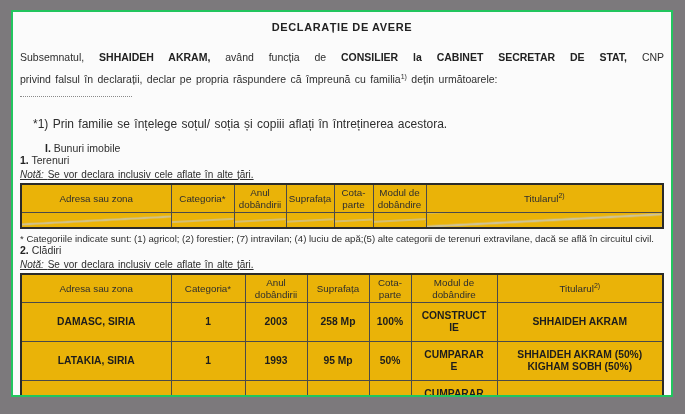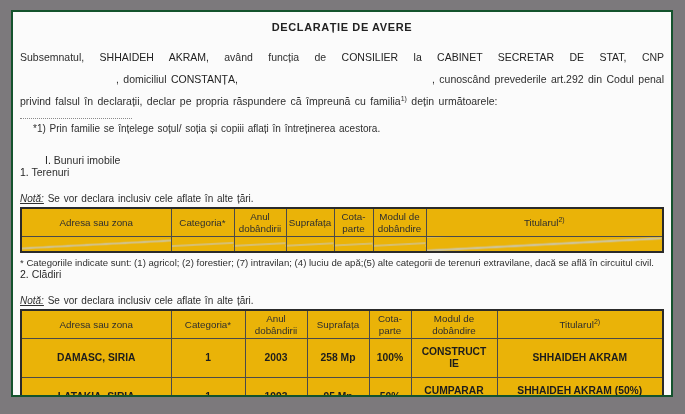--- a/index.html
+++ b/index.html
@@ -6,43 +6,43 @@
   html,body {
     width:685px; height:414px; overflow:hidden;
     background:#7c797c;
     font-family:"Liberation Sans", sans-serif;
     color:#333333;
   }
   .page {
     position:absolute; left:11px; top:10px;
     width:662px; height:387px;
     background:#fbfbfb;
-    border:2px solid #14532d;
+    border:2px solid #22c55e;
     padding:4px 7px 0 7px;
     overflow:hidden;
   }
   .doc-title {
     text-align:center; font-weight:bold; font-size:11px;
     letter-spacing:.6px; color:#222; margin-top:5px;
   }
   .intro-line { font-size:10.5px; line-height:22px; word-spacing:1.5px; color:#2e2e2e; }
   .l1 { margin-top:13px; text-align:justify; text-align-last:justify; }
   .l2 { display:flex; padding-left:96px; }
   .l2 .push-right { margin-left:auto; }
-  .b { font-weight:normal; color:#222; }
+  .b { font-weight:bold; color:#222; }
   sup.fnref { font-size:7px; vertical-align:super; line-height:0; }
   .dotted-line {
     margin-top:6px; width:112px; height:0;
     border-top:1.5px dotted #8a8a8a;
   }
-  .family-note { font-size:10px; padding-left:13px; margin-top:4px; color:#2e2e2e; word-spacing:1px; }
+  .family-note { font-size:12px; padding-left:13px; margin-top:20px; color:#2e2e2e; word-spacing:1px; }
   .sec { font-size:10.5px; color:#2e2e2e; }
-  .sec-1 { margin-top:20px;padding-left:25px; }
+  .sec-1 { margin-top:11px;padding-left:25px; }
   .sec-sub { margin-top:0; }
-  .nota { font-size:10px; margin-top:15px; color:#2e2e2e; word-spacing:1px; }
+  .nota { font-size:10px; margin-top:3px; color:#2e2e2e; word-spacing:1px;text-decoration:underline; }
   .nota .nl { font-style:italic; text-decoration:underline; }
   table {
     width:100%; border-collapse:collapse; table-layout:fixed;
     margin-top:3px; background:#eab308;
     border:2px solid #2a2a2a;
   }
   th, td {
     border:1px solid #4a4a4a;
     text-align:center; vertical-align:middle;
     white-space:pre-line;
@@ -66,27 +66,20 @@
   <div class="doc-title">DECLARAȚIE DE AVERE</div>
 
   <div class="intro-line l1">
     <span>Subsemnatul,</span>
     <span class="b">SHHAIDEH AKRAM,</span>
     <span>având funcția de</span>
     <span class="b">CONSILIER la CABINET SECRETAR DE STAT,</span>
     <span>CNP</span>
   </div>
 
-  <div class="intro-line l2">
-    <span>
-      <span>, domiciliul</span>
-      <span class="b">CONSTANȚA,</span>
-    </span>
-    <span class="push-right">, cunoscând prevederile art.292 din Codul penal</span>
-  </div>
 
   <div class="intro-line l3">
     <span>privind falsul în declarații, declar pe propria răspundere că împreună cu familia</span><sup class="fnref">1)</sup>
     <span>dețin următoarele:</span>
   </div>
 
   <div class="dotted-line"></div>
 
   <div class="family-note">*1) Prin familie se înțelege soțul/ soția și copiii aflați în întreținerea acestora.</div>
 

